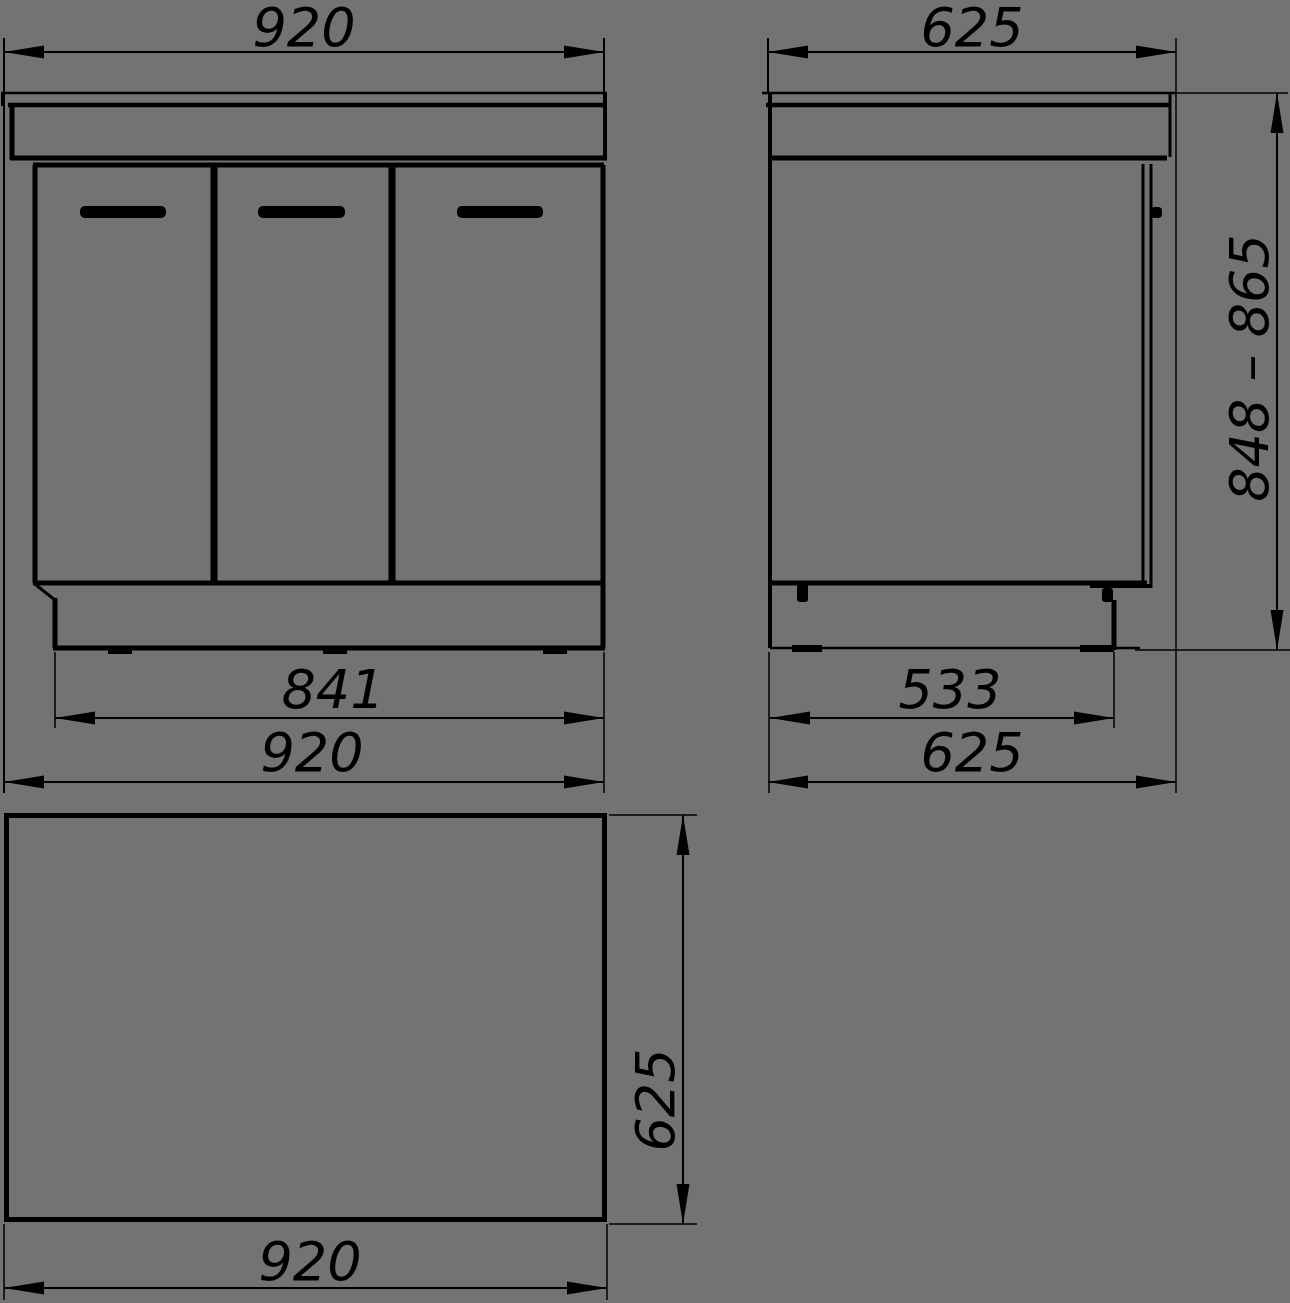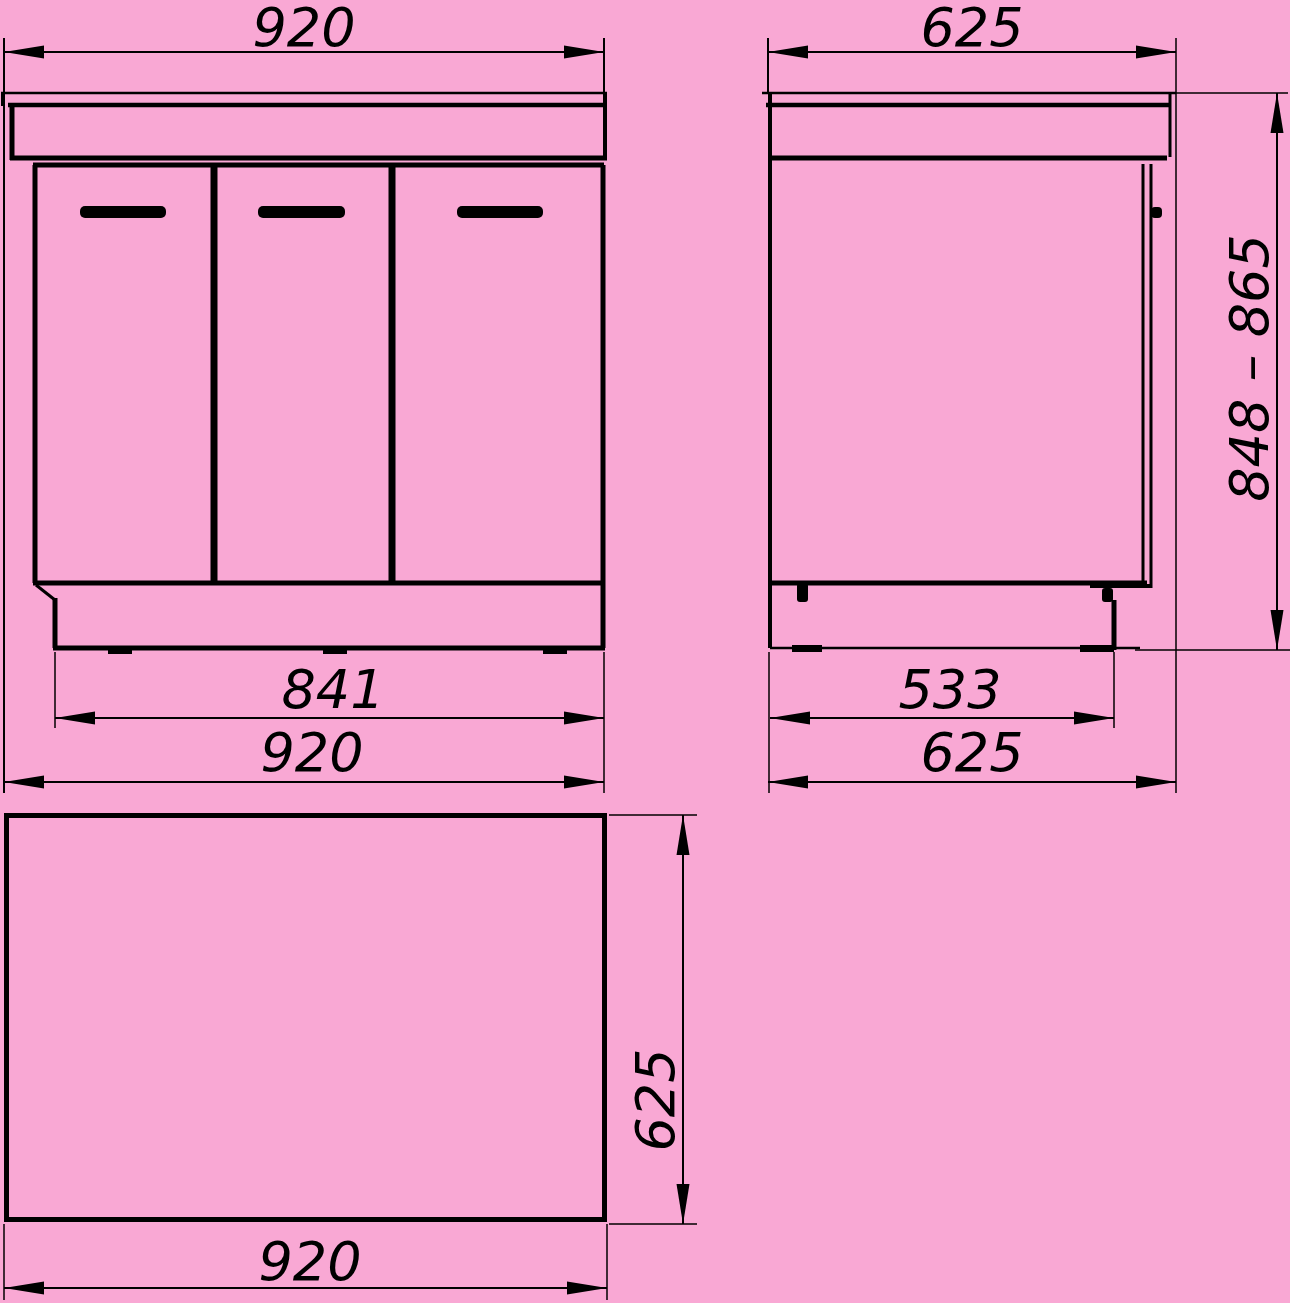--- a/index.html
+++ b/index.html
@@ -4,21 +4,21 @@
 <style>
   html, body {
     margin: 0;
     padding: 0;
     background: #ffffff;
   }
   .sheet {
     position: relative;
     width: 1290px;
     height: 1303px;
-    background: #f9a8d4;
+    background: #737373;
     overflow: hidden;
   }
   svg { display: block; }
   .ln   { stroke: #000; fill: none; }
   .fill { fill: #000; stroke: none; }
   text.dim {
     font-family: "DejaVu Sans", sans-serif;
     font-style: italic;
     font-size: 54px;
     fill: #000;

